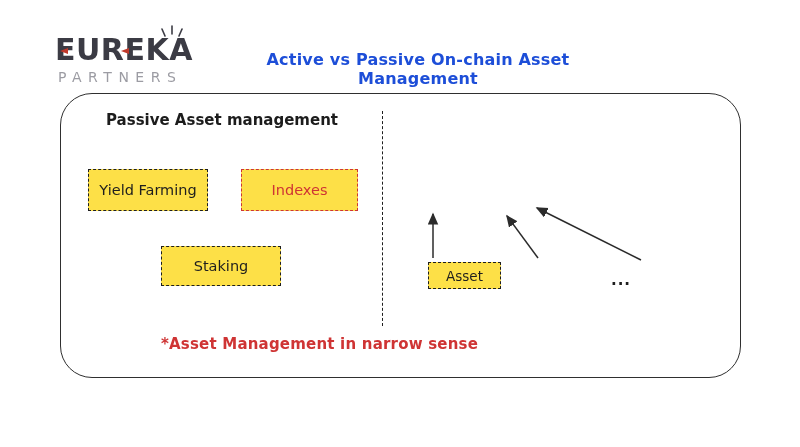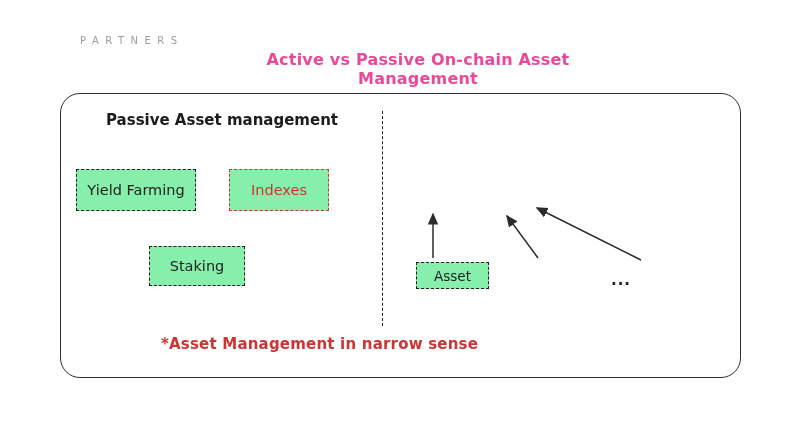--- a/index.html
+++ b/index.html
@@ -22,56 +22,56 @@
   }
   .logo-accent {
     position: absolute; width: 0; height: 0;
     border-top: 3px solid transparent; border-bottom: 3px solid transparent;
     border-right: 8px solid #c0392b; top: 15px;
   }
   .logo-accent.e1 { left: 5px; }
   .logo-accent.e2 { left: 66px; }
   .logo-sparks { position: absolute; left: 106px; top: -9px; }
   .logo-subtext {
-    font-size: 10px; letter-spacing: 6.5px; color: #9c9ca3;
-    margin-top: 2px; padding-left: 3px; font-weight: 500; margin-left: 22px;
+    font-size: 14px; letter-spacing: 6.5px; color: #9c9ca3;
+    margin-top: 2px; padding-left: 3px; font-weight: 500;
   }
   .page-title {
     position: absolute; left: 222px; top: 50px; width: 392px;
     text-align: center; font-size: 16px; font-weight: 600;
-    color: #ec4899; letter-spacing: 0.2px;
+    color: #1d4ed8; letter-spacing: 0.2px;
   }
 
   
   .canvas {
     position: absolute; left: 60px; top: 93px; width: 681px; height: 285px;
-    border: 1.5px solid #2f2f2f; border-radius: 20px; background: #ffffff;
+    border: 1.5px solid #2f2f2f; border-radius: 32px; background: #ffffff;
   }
   .panel-divider {
     position: absolute; left: 321px; top: 17px; height: 215px; width: 0;
     border-left: 1.8px dashed #1e1e1e;
   }
   .panel-heading {
     position: absolute; top: 17px; text-align: center;
     font-size: 15px; font-weight: 600; color: #1c1c1c;
   }
   .panel-heading.passive { left: 0; width: 322px; }
   .panel-heading.active { left: 322px; width: 358px; }
 
   .dashed-box {
     position: absolute; display: flex; align-items: center; justify-content: center;
-    border: 1.6px dashed #1e1e1e; background: #86efac;
-    font-size: 14.5px; font-weight: 500; color: #1e1e1e; text-align: center;
+    border: 1.6px dashed #1e1e1e; background: #fde047;
+    font-size: 14.5px; font-weight: 500; color: #1e1e1e; text-align: center; margin-left: 12px;
   }
   .dashed-box.red { border-color: #cf3434; color: #cf3434; }
   .dashed-box.small { font-size: 13.5px; }
 
   .box-yield-farming { left: 15px;  top: 75px;  width: 120px; height: 42px; }
-  .box-indexes       { left: 168px; top: 75px;  width: 100px; height: 42px; }
-  .box-staking       { left: 88px;  top: 152px; width: 96px; height: 40px; }
+  .box-indexes       { left: 168px; top: 75px;  width: 117px; height: 42px; }
+  .box-staking       { left: 88px;  top: 152px; width: 120px; height: 40px; }
   .box-optimisation  { left: 353px; top: 73px;  width: 119px; height: 34px; }
   .box-swap          { left: 355px; top: 168px; width: 73px;  height: 27px; }
   .box-lending       { left: 458px; top: 168px; width: 74px;  height: 27px; }
   .box-anytx         { left: 583px; top: 168px; width: 74px;  height: 27px; }
   .ellipsis {
     position: absolute; left: 540px; top: 173px; width: 40px; height: 22px;
     display: flex; align-items: flex-end; justify-content: center;
     font-size: 15px; font-weight: 700; letter-spacing: 1px; color: #1e1e1e;
   }
 
@@ -82,20 +82,30 @@
     text-align: left; font-size: 15px; font-weight: 600; color: #cf3434;
     letter-spacing: 0.2px;
   }
 </style>
 </head>
 <body>
 
 <div class="stage">
 
   <div class="logo">
+    <div class="logo-wordmark">
+      <span>EUREKA</span>
+      <span class="logo-accent e1"></span>
+      <span class="logo-accent e2"></span>
+      <svg class="logo-sparks" width="24" height="14" viewBox="0 0 24 14">
+        <line x1="4" y1="12" x2="1" y2="5" stroke="#3b3b44" stroke-width="1.6" stroke-linecap="round"></line>
+        <line x1="11" y1="10" x2="11" y2="2" stroke="#3b3b44" stroke-width="1.6" stroke-linecap="round"></line>
+        <line x1="18" y1="12" x2="21" y2="5" stroke="#3b3b44" stroke-width="1.6" stroke-linecap="round"></line>
+      </svg>
+    </div>
     <div class="logo-subtext">PARTNERS</div>
   </div>
 
   <div class="page-title">Active vs Passive On-chain Asset Management</div>
 
   <div class="canvas">
 
     <div class="panel-divider"></div>
 
     <div class="panel-heading passive">Passive Asset management</div>

